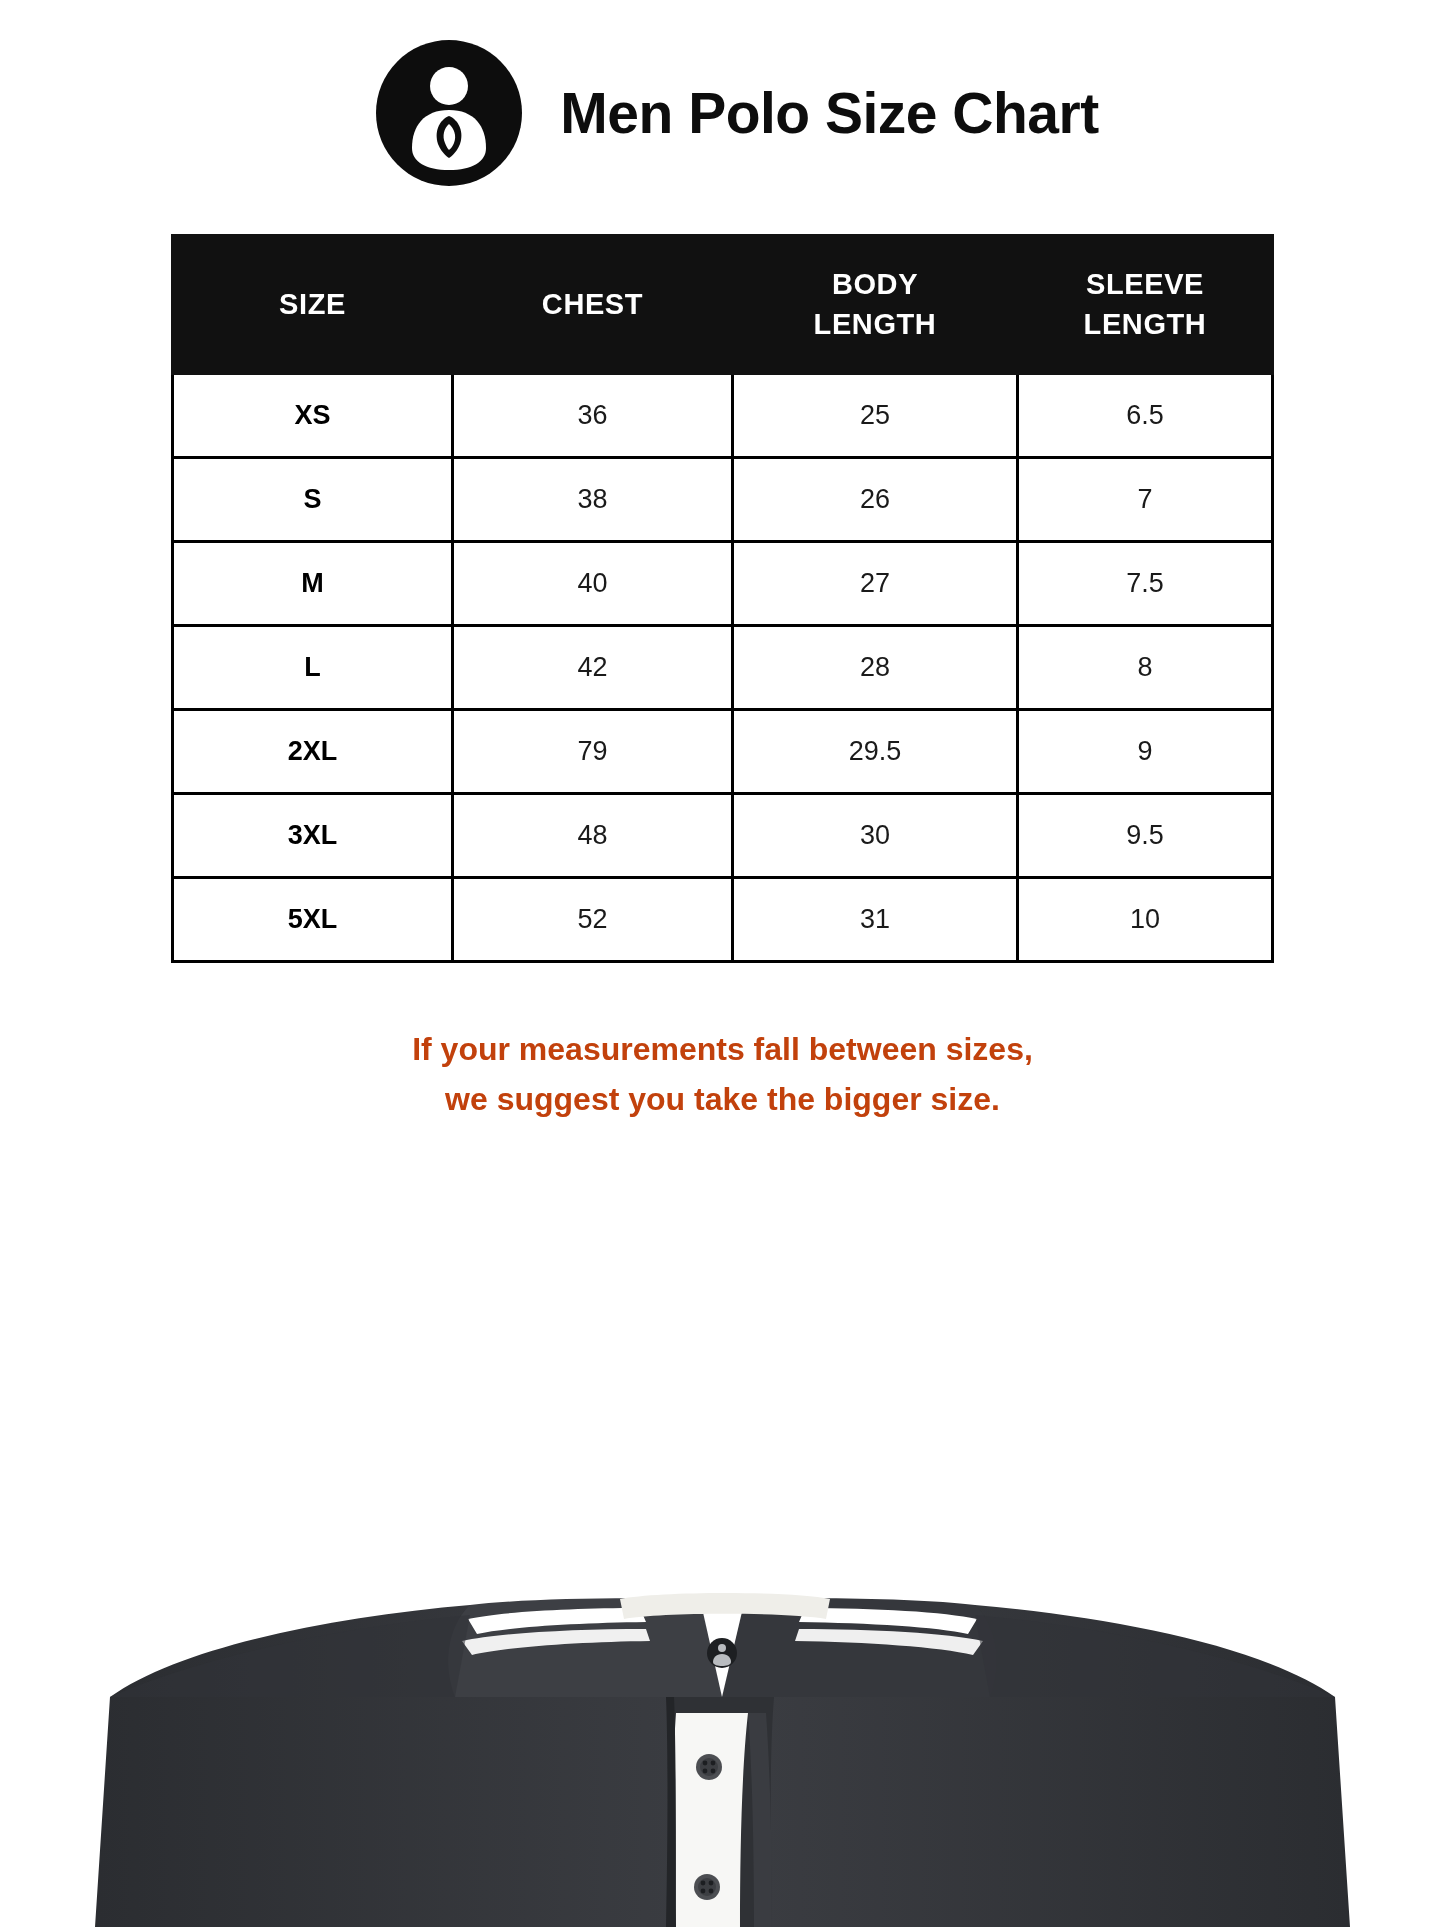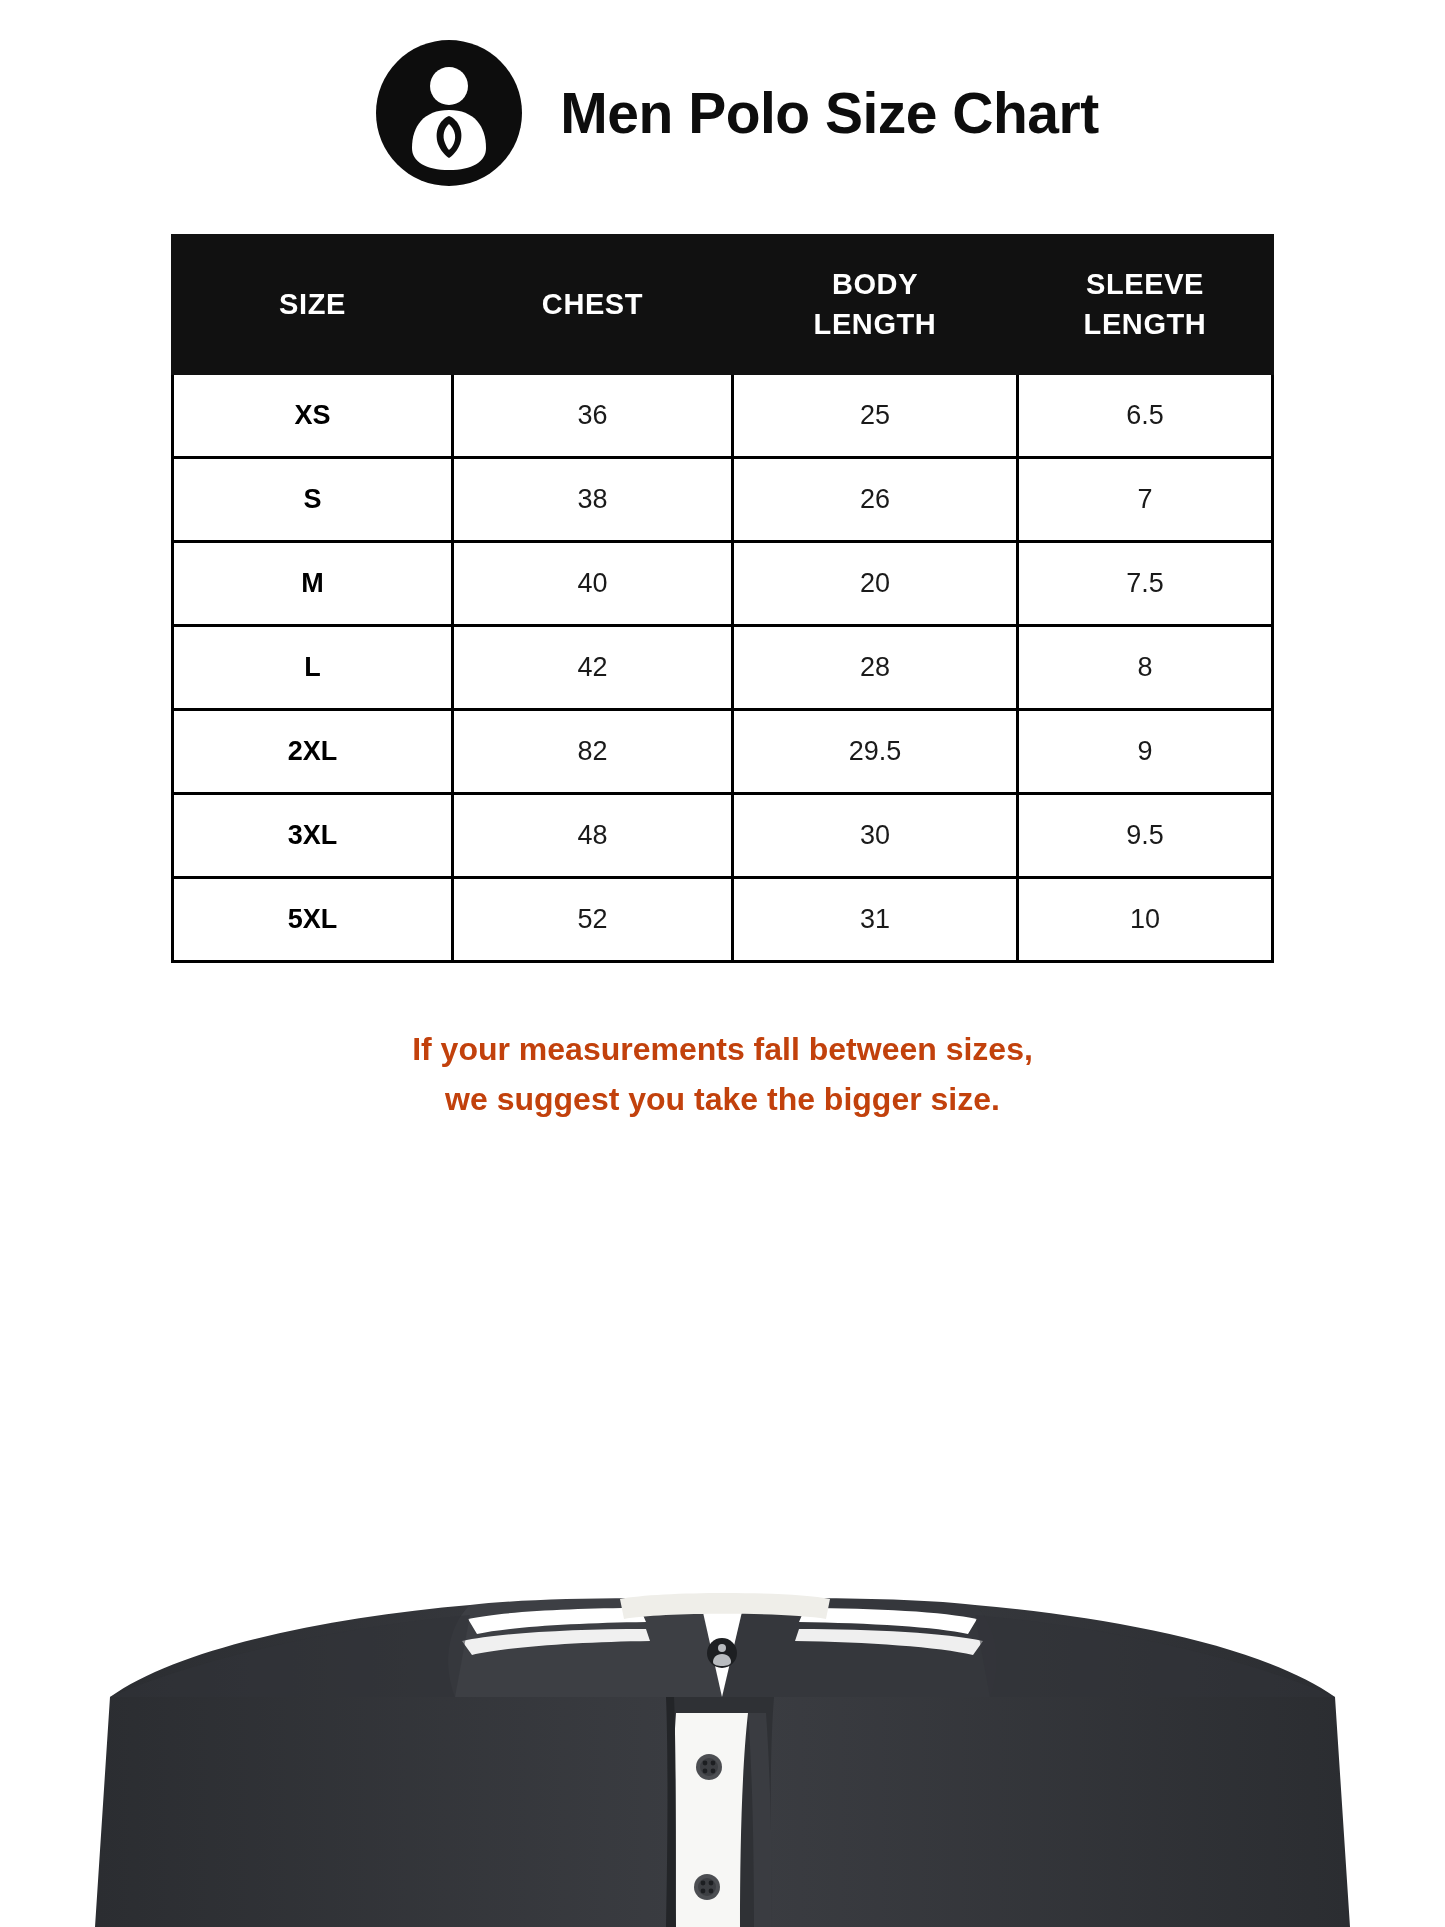--- a/index.html
+++ b/index.html
@@ -168,32 +168,32 @@
         </tr>
         <tr>
           <td class="size-cell">S</td>
           <td>38</td>
           <td>26</td>
           <td>7</td>
         </tr>
         <tr>
           <td class="size-cell">M</td>
           <td>40</td>
-          <td>20</td>
+          <td>27</td>
           <td>7.5</td>
         </tr>
         <tr>
           <td class="size-cell">L</td>
           <td>42</td>
           <td>28</td>
           <td>8</td>
         </tr>
         <tr>
           <td class="size-cell">2XL</td>
-          <td>82</td>
+          <td>79</td>
           <td>29.5</td>
           <td>9</td>
         </tr>
         <tr>
           <td class="size-cell">3XL</td>
           <td>48</td>
           <td>30</td>
           <td>9.5</td>
         </tr>
         <tr>

